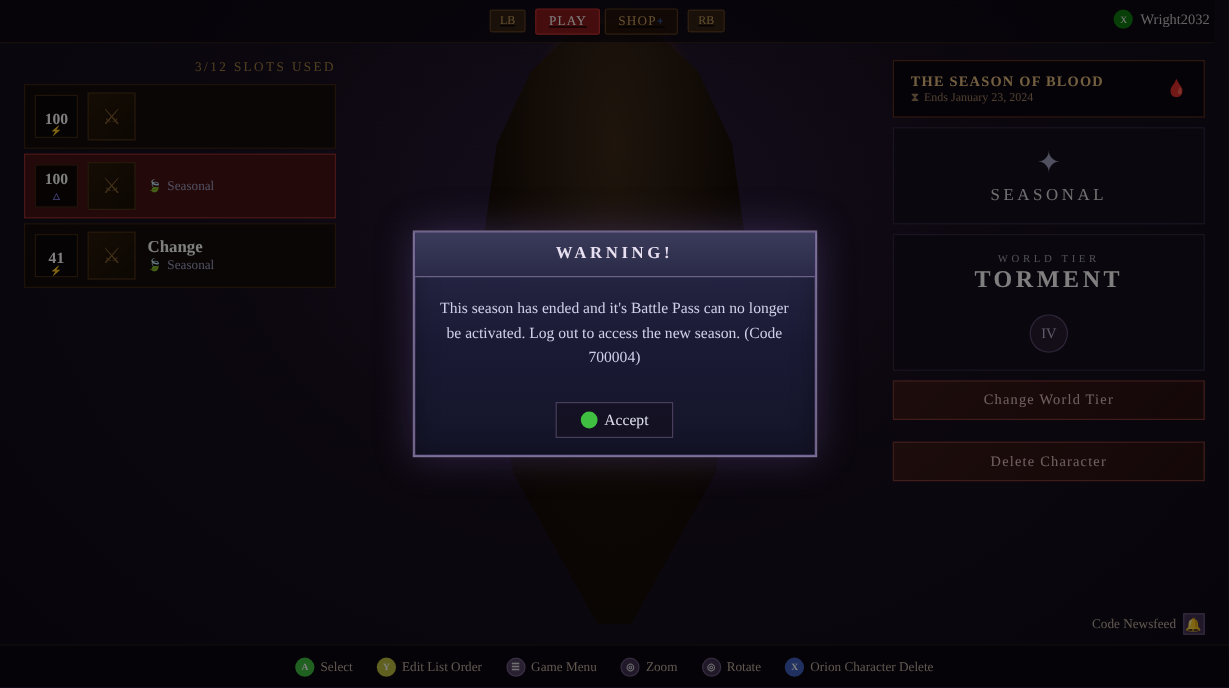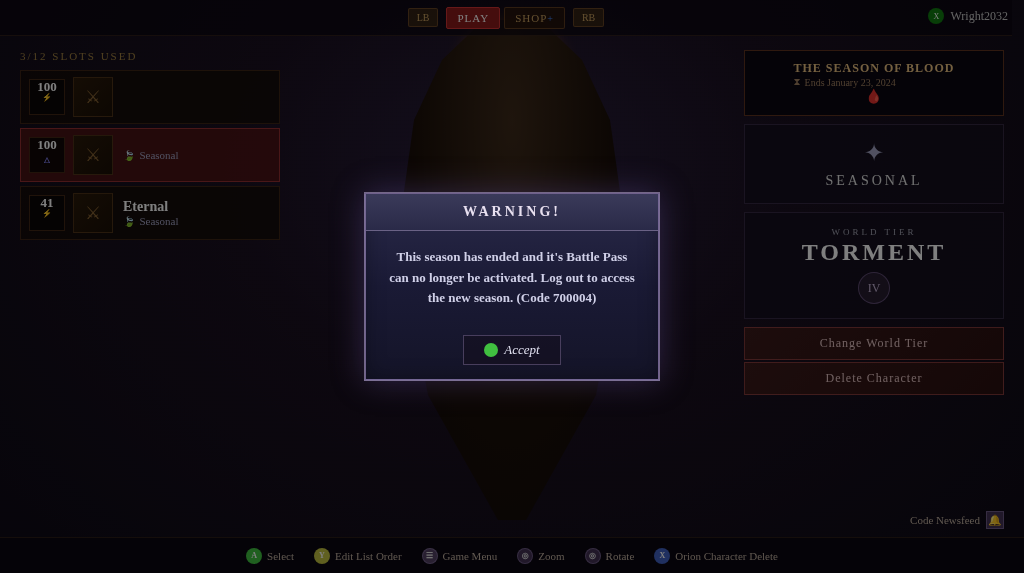--- a/index.html
+++ b/index.html
@@ -78,20 +78,21 @@
       top: 0;
       left: 0;
       right: 12px;
       height: 36px;
       display: flex;
       align-items: center;
       justify-content: center;
       z-index: 10;
       background: rgba(10,5,15,0.7);
       border-bottom: 1px solid rgba(120,80,40,0.3);
+      text-decoration: underline;
     }
 
     .nav-tabs {
       display: flex;
       align-items: center;
       gap: 4px;
     }
 
     .nav-button {
       background: rgba(40,20,10,0.8);
@@ -158,21 +159,21 @@
       width: 260px;
       z-index: 5;
     }
 
     .slots-label {
       color: #a08040;
       font-size: 11px;
       letter-spacing: 2px;
       text-transform: uppercase;
       margin-bottom: 8px;
-      text-align: left;
+      text-align: right;
     }
 
     .create-character-btn {
       width: 100%;
       padding: 10px;
       background: linear-gradient(135deg, #8b1a1a 0%, #6b1010 100%);
       border: 2px solid #cc3333;
       color: #ffffff;
       font-size: 13px;
       letter-spacing: 2px;
@@ -206,21 +207,21 @@
     }
 
     .char-level {
       width: 36px;
       height: 36px;
       background: rgba(10,5,5,0.9);
       border: 1px solid rgba(100,60,30,0.6);
       display: flex;
       flex-direction: column;
       align-items: center;
-      justify-content: flex-start;
+      justify-content: flex-end;
       margin-right: 8px;
       flex-shrink: 0;
     }
 
     .char-level .level-num {
       color: #ffffff;
       font-size: 13px;
       font-weight: bold;
       line-height: 1;
     }
@@ -285,21 +286,20 @@
     }
 
     .season-banner {
       background: rgba(10,5,15,0.9);
       border: 1px solid rgba(150,80,40,0.6);
       padding: 10px 14px;
       margin-bottom: 8px;
       display: flex;
       align-items: center;
       justify-content: space-between;
-      flex-direction: column;
     }
 
     .season-title {
       color: #e8c080;
       font-size: 12px;
       letter-spacing: 1px;
       text-transform: uppercase;
       font-weight: bold;
     }
 
@@ -348,46 +348,46 @@
     .world-tier-label {
       color: #a0a0b0;
       font-size: 9px;
       letter-spacing: 3px;
       text-transform: uppercase;
       margin-bottom: 2px;
     }
 
     .torment-label {
       color: #ffffff;
-      font-size: 24px;
+      font-size: 20px;
       letter-spacing: 3px;
       text-transform: uppercase;
       font-weight: bold;
-      margin-bottom: 6px;
+      margin-bottom: 17px;
       font-family: Liberation Serif, serif;
     }
 
     .tier-roman {
       width: 32px;
       height: 32px;
       background: rgba(40,30,50,0.9);
       border: 1px solid rgba(150,120,180,0.5);
       border-radius: 50%;
       display: flex;
       align-items: center;
       justify-content: center;
       color: #c0b0d0;
       font-size: 12px;
       margin: 0 auto;
     }
 
     .action-buttons {
       display: flex;
       flex-direction: column;
-      gap: 2px;
+      gap: 18px;
     }
 
     .action-btn {
       width: 100%;
       padding: 8px 12px;
       background: linear-gradient(135deg, #3a1a1a 0%, #2a1010 100%);
       border: 1px solid rgba(180,80,80,0.6);
       color: #e0c0c0;
       font-size: 12px;
       letter-spacing: 1px;
@@ -401,21 +401,21 @@
       position: absolute;
       inset: 0;
       background: rgba(0,0,0,0.5);
       z-index: 20;
       display: flex;
       align-items: center;
       justify-content: center;
     }
 
     .warning-dialog {
-      width: 296px;
+      width: 337px;
       background: linear-gradient(180deg, #2a2a4a 0%, #1a1a35 50%, #141428 100%);
       border: 2px solid rgba(180,160,200,0.6);
       box-shadow: 0 0 30px rgba(100,80,150,0.4), inset 0 0 20px rgba(0,0,0,0.3);
       position: relative;
     }
 
     .warning-header {
       background: linear-gradient(180deg, #3a3a5a, #2a2a48);
       border-bottom: 1px solid rgba(180,160,200,0.4);
       padding: 10px 16px;
@@ -425,21 +425,20 @@
     .warning-title {
       color: #e8e0f0;
       font-size: 14px;
       letter-spacing: 3px;
       text-transform: uppercase;
       font-weight: bold;
     }
 
     .warning-body {
       padding: 16px 20px;
-      font-weight: bold;
     }
 
     .warning-text {
       color: #d0d0e8;
       font-size: 13px;
       line-height: 1.6;
       text-align: center;
     }
 
     .warning-footer {
@@ -449,21 +448,20 @@
     }
 
     .accept-btn {
       display: flex;
       align-items: center;
       gap: 6px;
       background: rgba(20,15,30,0.6);
       border: 1px solid rgba(150,130,180,0.4);
       padding: 6px 20px;
       cursor: pointer;
-      font-style: italic;
     }
 
     .accept-circle {
       width: 14px;
       height: 14px;
       background: #40c040;
       border-radius: 50%;
       flex-shrink: 0;
     }
 
@@ -605,21 +603,21 @@
       </div>
     </div>
 
     <div class="character-item">
       <div class="char-level">
         <span class="level-num">41</span>
         <span class="class-icon">⚡</span>
       </div>
       <div class="char-portrait"></div>
       <div class="char-info">
-        <div class="char-name">Eternal</div>
+        <div class="char-name">Change</div>
         <div class="char-type">
           <span class="leaf-icon">🍃</span>
           <span>Seasonal</span>
         </div>
       </div>
     </div>
 
   </div>
 </div>
 

